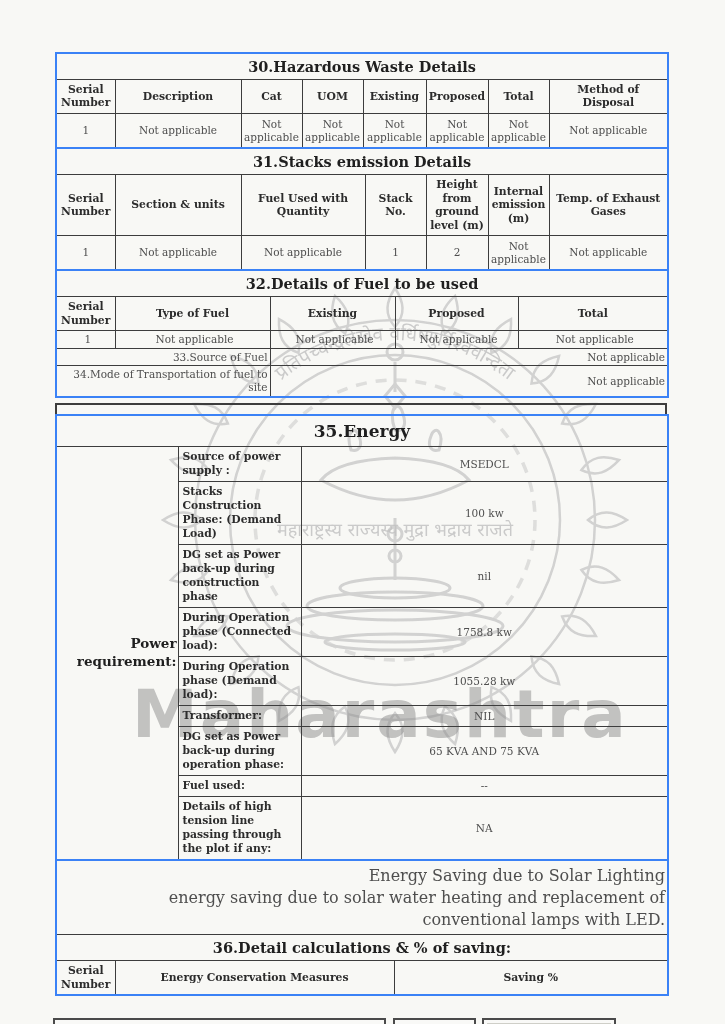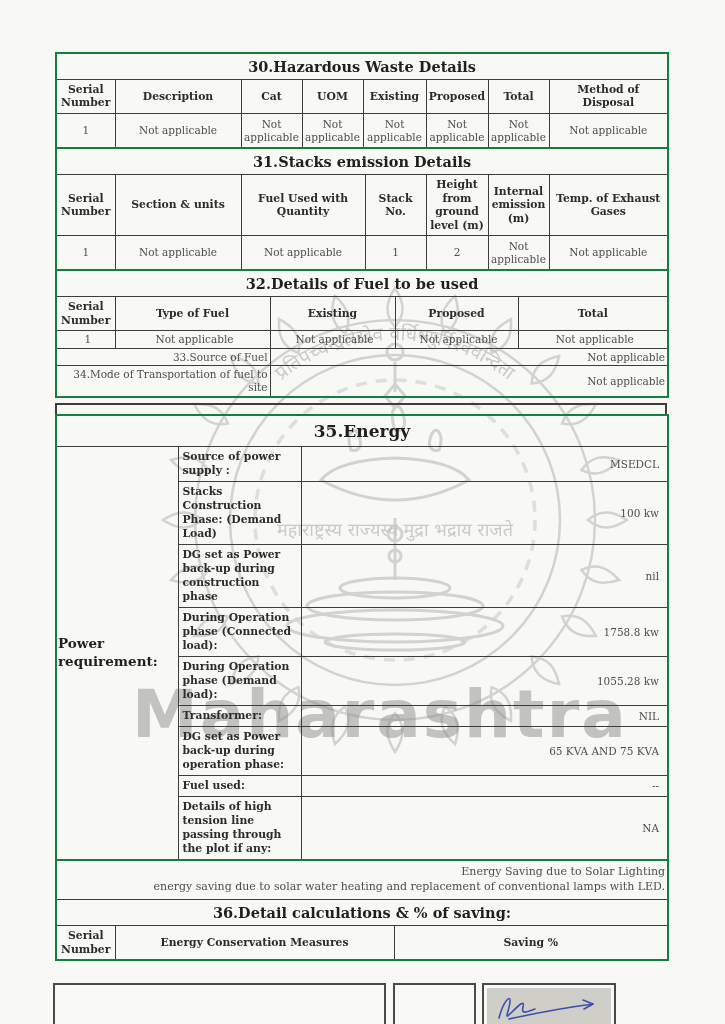--- a/index.html
+++ b/index.html
@@ -12,33 +12,33 @@
   .watermark{position:absolute;inset:0;z-index:0;}
   .seal{position:absolute;left:155px;top:280px;}
   .wm-line{position:absolute;font-family:"DejaVu Sans",sans-serif;font-weight:bold;
     color:rgba(140,140,140,0.50);letter-spacing:2px;white-space:nowrap;}
   .wm-line1{left:150px;top:600px;font-size:54px;}
   .wm-line2{left:132px;top:676px;font-size:66px;}
   
   .doc{position:relative;z-index:1;width:612px;margin:52px 0 0 55px;}
   table{border-collapse:collapse;table-layout:fixed;width:612px;background:transparent;}
   .doc > * + table{margin-top:-2px;}
-  table{border:2px solid #15803d;}
+  table{border:2px solid #3b82f6;}
   th,td{border:1px solid #3d3d3d;overflow:hidden;}
   .sec-title{font-size:14.5px;font-weight:bold;color:#1f1f1f;text-align:center;padding:4px 2px;}
   .energy-title{font-size:17px;padding:5px 2px;}
   th.colh{font-size:10.8px;font-weight:bold;color:#2c2c2c;text-align:center;padding:3px 2px;line-height:1.25;}
   td.val{font-size:10.5px;color:#4e4e4e;text-align:center;padding:4px 2px;line-height:1.2;}
   td.val-left{text-align:right;padding-left:6px;}
   tr.slim td{padding:2px 2px 2px 6px;font-size:10.5px;}
   td.elabel{font-size:10.8px;font-weight:bold;color:#2c2c2c;padding:3px 4px;line-height:1.3;vertical-align:middle;margin-top:32px;}
-  td.evalue{font-size:10.5px;color:#4e4e4e;text-align:right;padding:3px 8px;vertical-align:middle;}
-  td.group{font-size:13.5px;font-weight:bold;color:#1f1f1f;text-align:left;vertical-align:middle;line-height:1.3;}
+  td.evalue{font-size:10.5px;color:#4e4e4e;text-align:center;padding:3px 8px;vertical-align:middle;}
+  td.group{font-size:13.5px;font-weight:bold;color:#1f1f1f;text-align:right;vertical-align:middle;line-height:1.3;}
   .spacer{box-sizing:border-box;width:612px;height:13px;border:2px solid #3d3d3d;margin-top:5px;background:transparent;}
-  .saving-text div{font-size:11px;color:#4e4e4e;line-height:1.35;}
+  .saving-text div{font-size:16px;color:#4e4e4e;line-height:1.35;}
   
   .footer{position:relative;z-index:1;display:flex;align-items:stretch;width:620px;margin:22px 0 0 53px;}
   .fbox{box-sizing:border-box;border:2px solid #4a4a4a;background:rgba(250,250,248,0.6);}
   .fbox-meeting{width:333px;display:flex;flex-direction:column;justify-content:center;
     text-align:center;font-weight:bold;font-style:italic;font-size:10.2px;line-height:1.3;
     color:#c01f1f;padding:4px 14px;}
   .fbox-page{width:83px;margin-left:7px;position:relative;}
   .fbox-sign{width:134px;margin-left:6px;padding:3px;font-size:9.6px;font-weight:bold;font-style:italic;color:#141414;line-height:1.25;}
   .sig-img{width:124px;height:38px;background:#cfcfc8;margin-bottom:2px;}
 </style>

